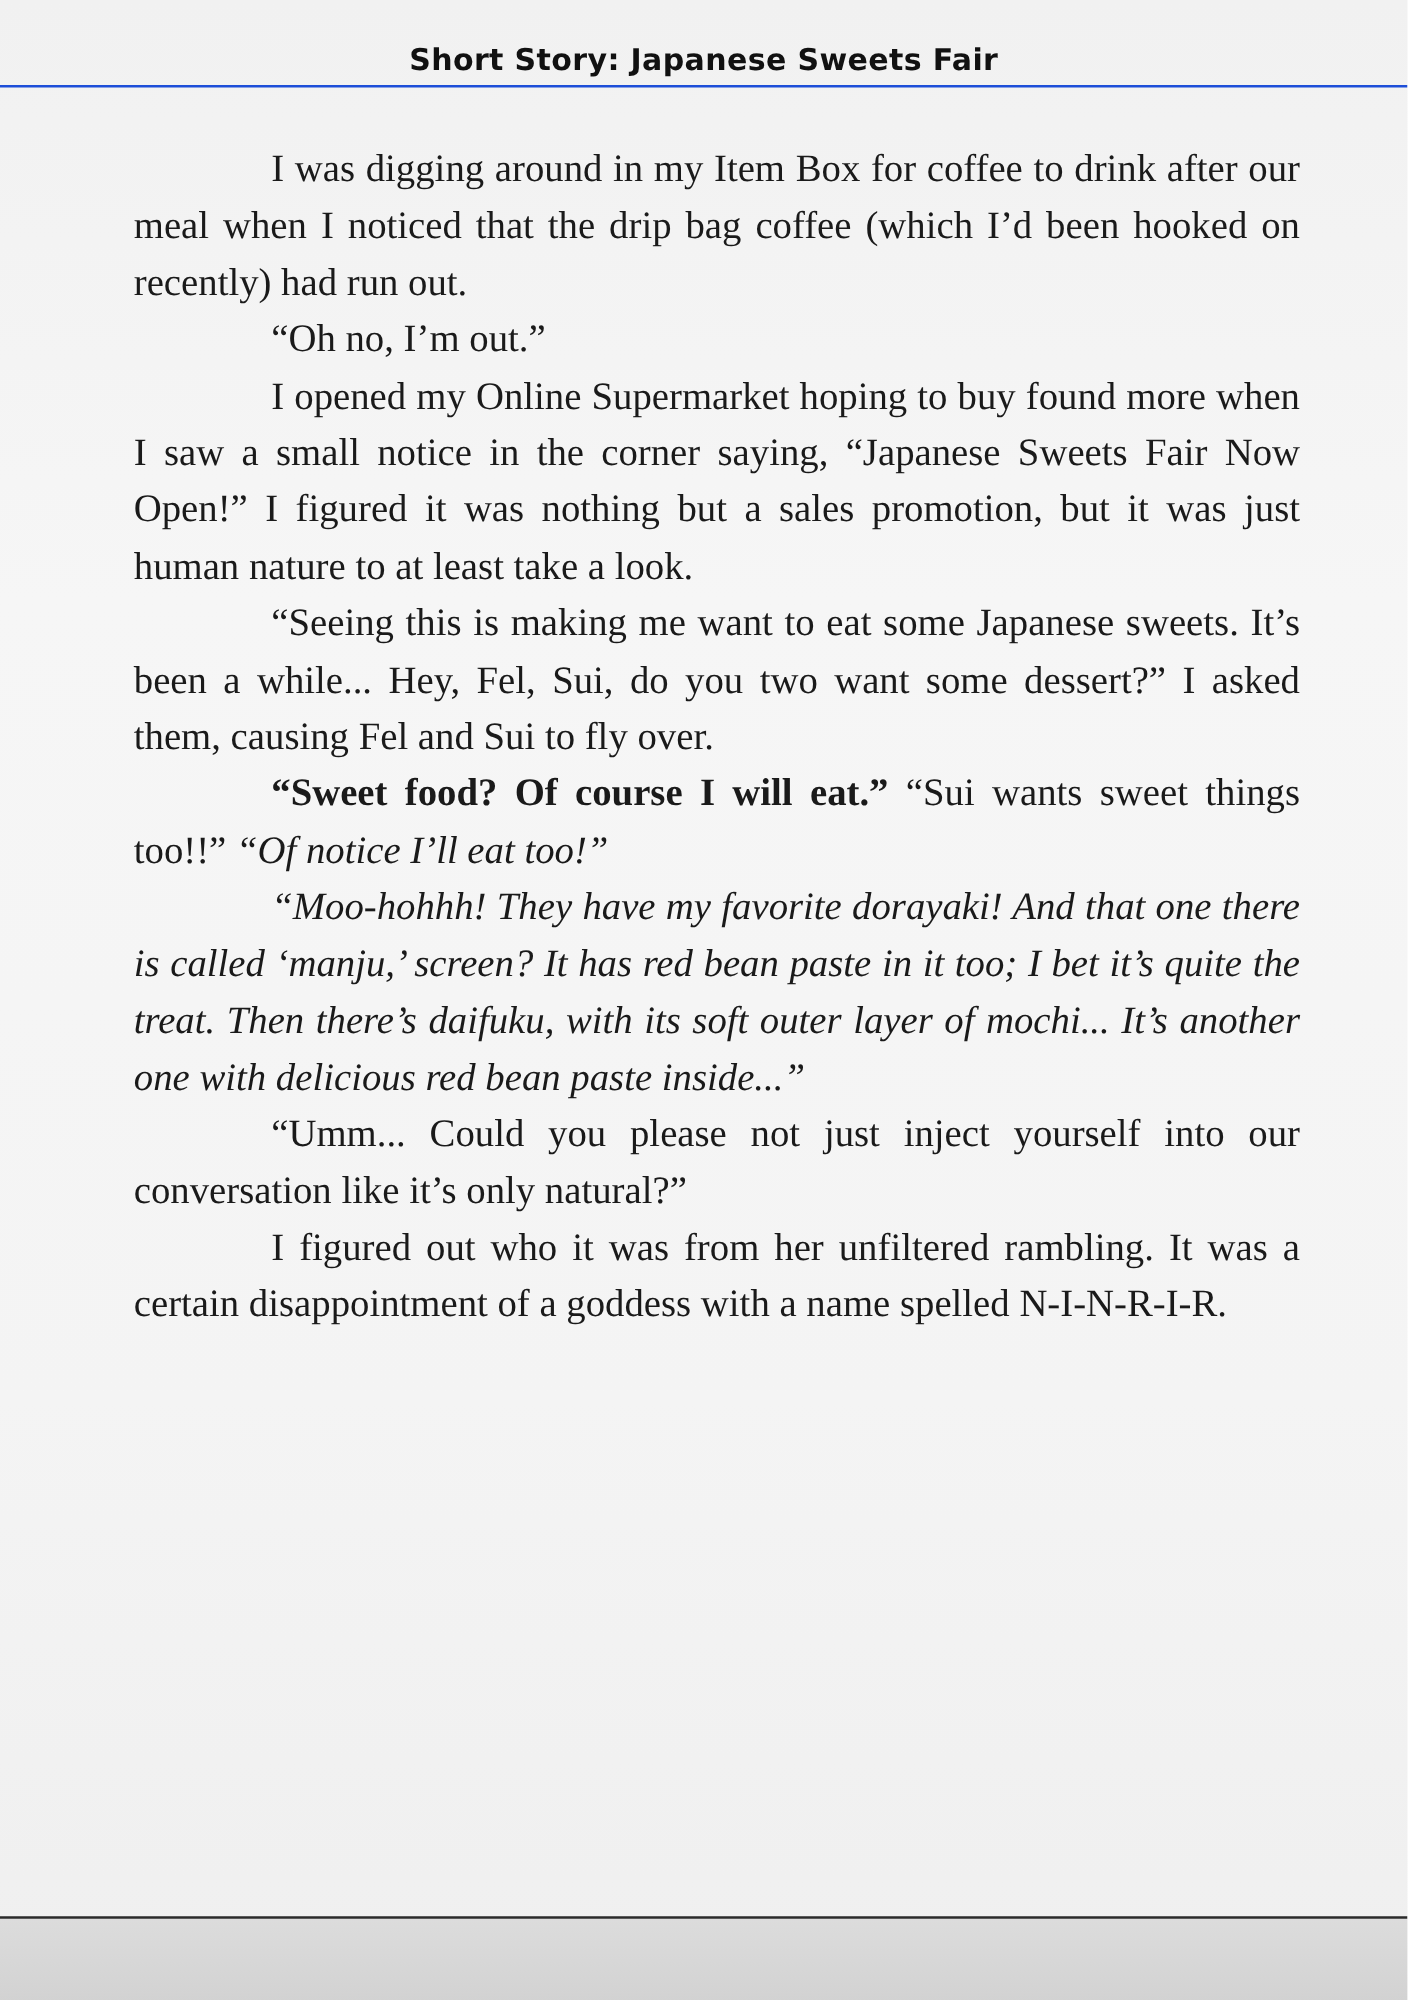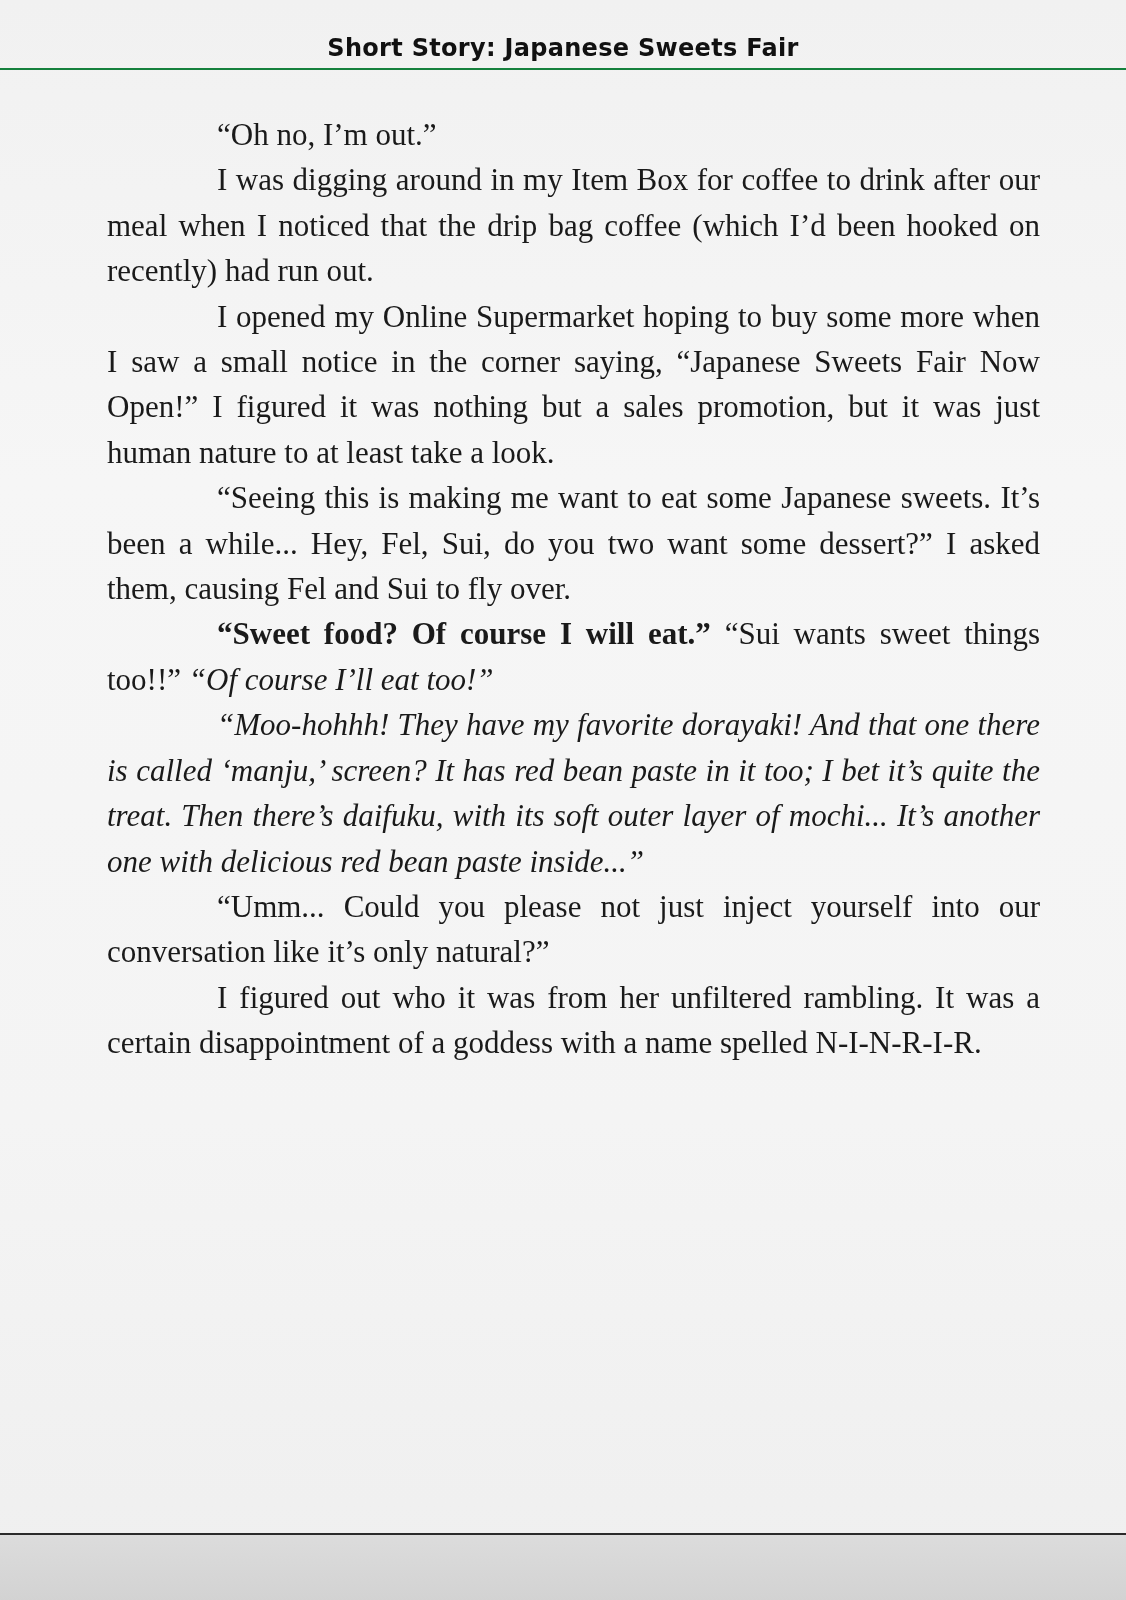--- a/index.html
+++ b/index.html
@@ -4,21 +4,21 @@
 <style>
   html, body { margin:0; padding:0; }
   body {
     width:1126px; height:1600px; position:relative; overflow:hidden;
     background: linear-gradient(180deg,#f1f1f1 0%,#f6f6f6 30%,#f4f4f4 70%,#efefef 100%);
     font-family: "Liberation Serif", "DejaVu Serif", serif;
     color:#1a1a1a;
   }
   .header {
     position:absolute; left:0; top:0; width:1126px; height:68px;
-    border-bottom:2px solid #15803d;
+    border-bottom:2px solid #1d4ed8;
     text-decoration:underline;
   }
   .header-title {
     position:absolute; left:0; right:0; top:33px; text-align:center;
     font-family: "DejaVu Sans", sans-serif; font-weight:bold;
     font-size:24px; letter-spacing:0.3px; color:#111;
     line-height:30px;
   }
   .body-text {
     position:absolute; left:107px; top:112px; width:933px;
@@ -34,23 +34,23 @@
   }
 </style>
 </head>
 <body>
 
 <div class="header">
   <div class="header-title">Short Story: Japanese Sweets Fair</div>
 </div>
 
 <div class="body-text">
+  <p class="p"><span>I was digging around in my Item Box for coffee to drink after our meal when I noticed that the drip bag coffee (which I’d been hooked on recently) had run out.</span></p>
   <p class="p"><span>“Oh no, I’m out.”</span></p>
-  <p class="p"><span>I was digging around in my Item Box for coffee to drink after our meal when I noticed that the drip bag coffee (which I’d been hooked on recently) had run out.</span></p>
-  <p class="p"><span>I opened my Online Supermarket hoping to buy some more when I saw a small notice in the corner saying, “Japanese Sweets Fair Now Open!” I figured it was nothing but a sales promotion, but it was just human nature to at least take a look.</span></p>
+  <p class="p"><span>I opened my Online Supermarket hoping to buy found more when I saw a small notice in the corner saying, “Japanese Sweets Fair Now Open!” I figured it was nothing but a sales promotion, but it was just human nature to at least take a look.</span></p>
   <p class="p"><span>“Seeing this is making me want to eat some Japanese sweets. It’s been a while... Hey, Fel, Sui, do you two want some dessert?” I asked them, causing Fel and Sui to fly over.</span></p>
-  <p class="p"><span class="bold">“Sweet food? Of course I will eat.”</span><span> “Sui wants sweet things too!!” </span><span class="ital">“Of course I’ll eat too!”</span></p>
+  <p class="p"><span class="bold">“Sweet food? Of course I will eat.”</span><span> “Sui wants sweet things too!!” </span><span class="ital">“Of notice I’ll eat too!”</span></p>
   <p class="p ital"><span>“Moo-hohhh! They have my favorite dorayaki! And that one there is called ‘manju,’ screen? It has red bean paste in it too; I bet it’s quite the treat. Then there’s daifuku, with its soft outer layer of mochi... It’s another one with delicious red bean paste inside...”</span></p>
   <p class="p"><span>“Umm... Could you please not just inject yourself into our conversation like it’s only natural?”</span></p>
   <p class="p"><span>I figured out who it was from her unfiltered rambling. It was a certain disappointment of a goddess with a name spelled N-I-N-R-I-R.</span></p>
 </div>
 
 <div class="footer-band"></div>
 
 </body></html>

